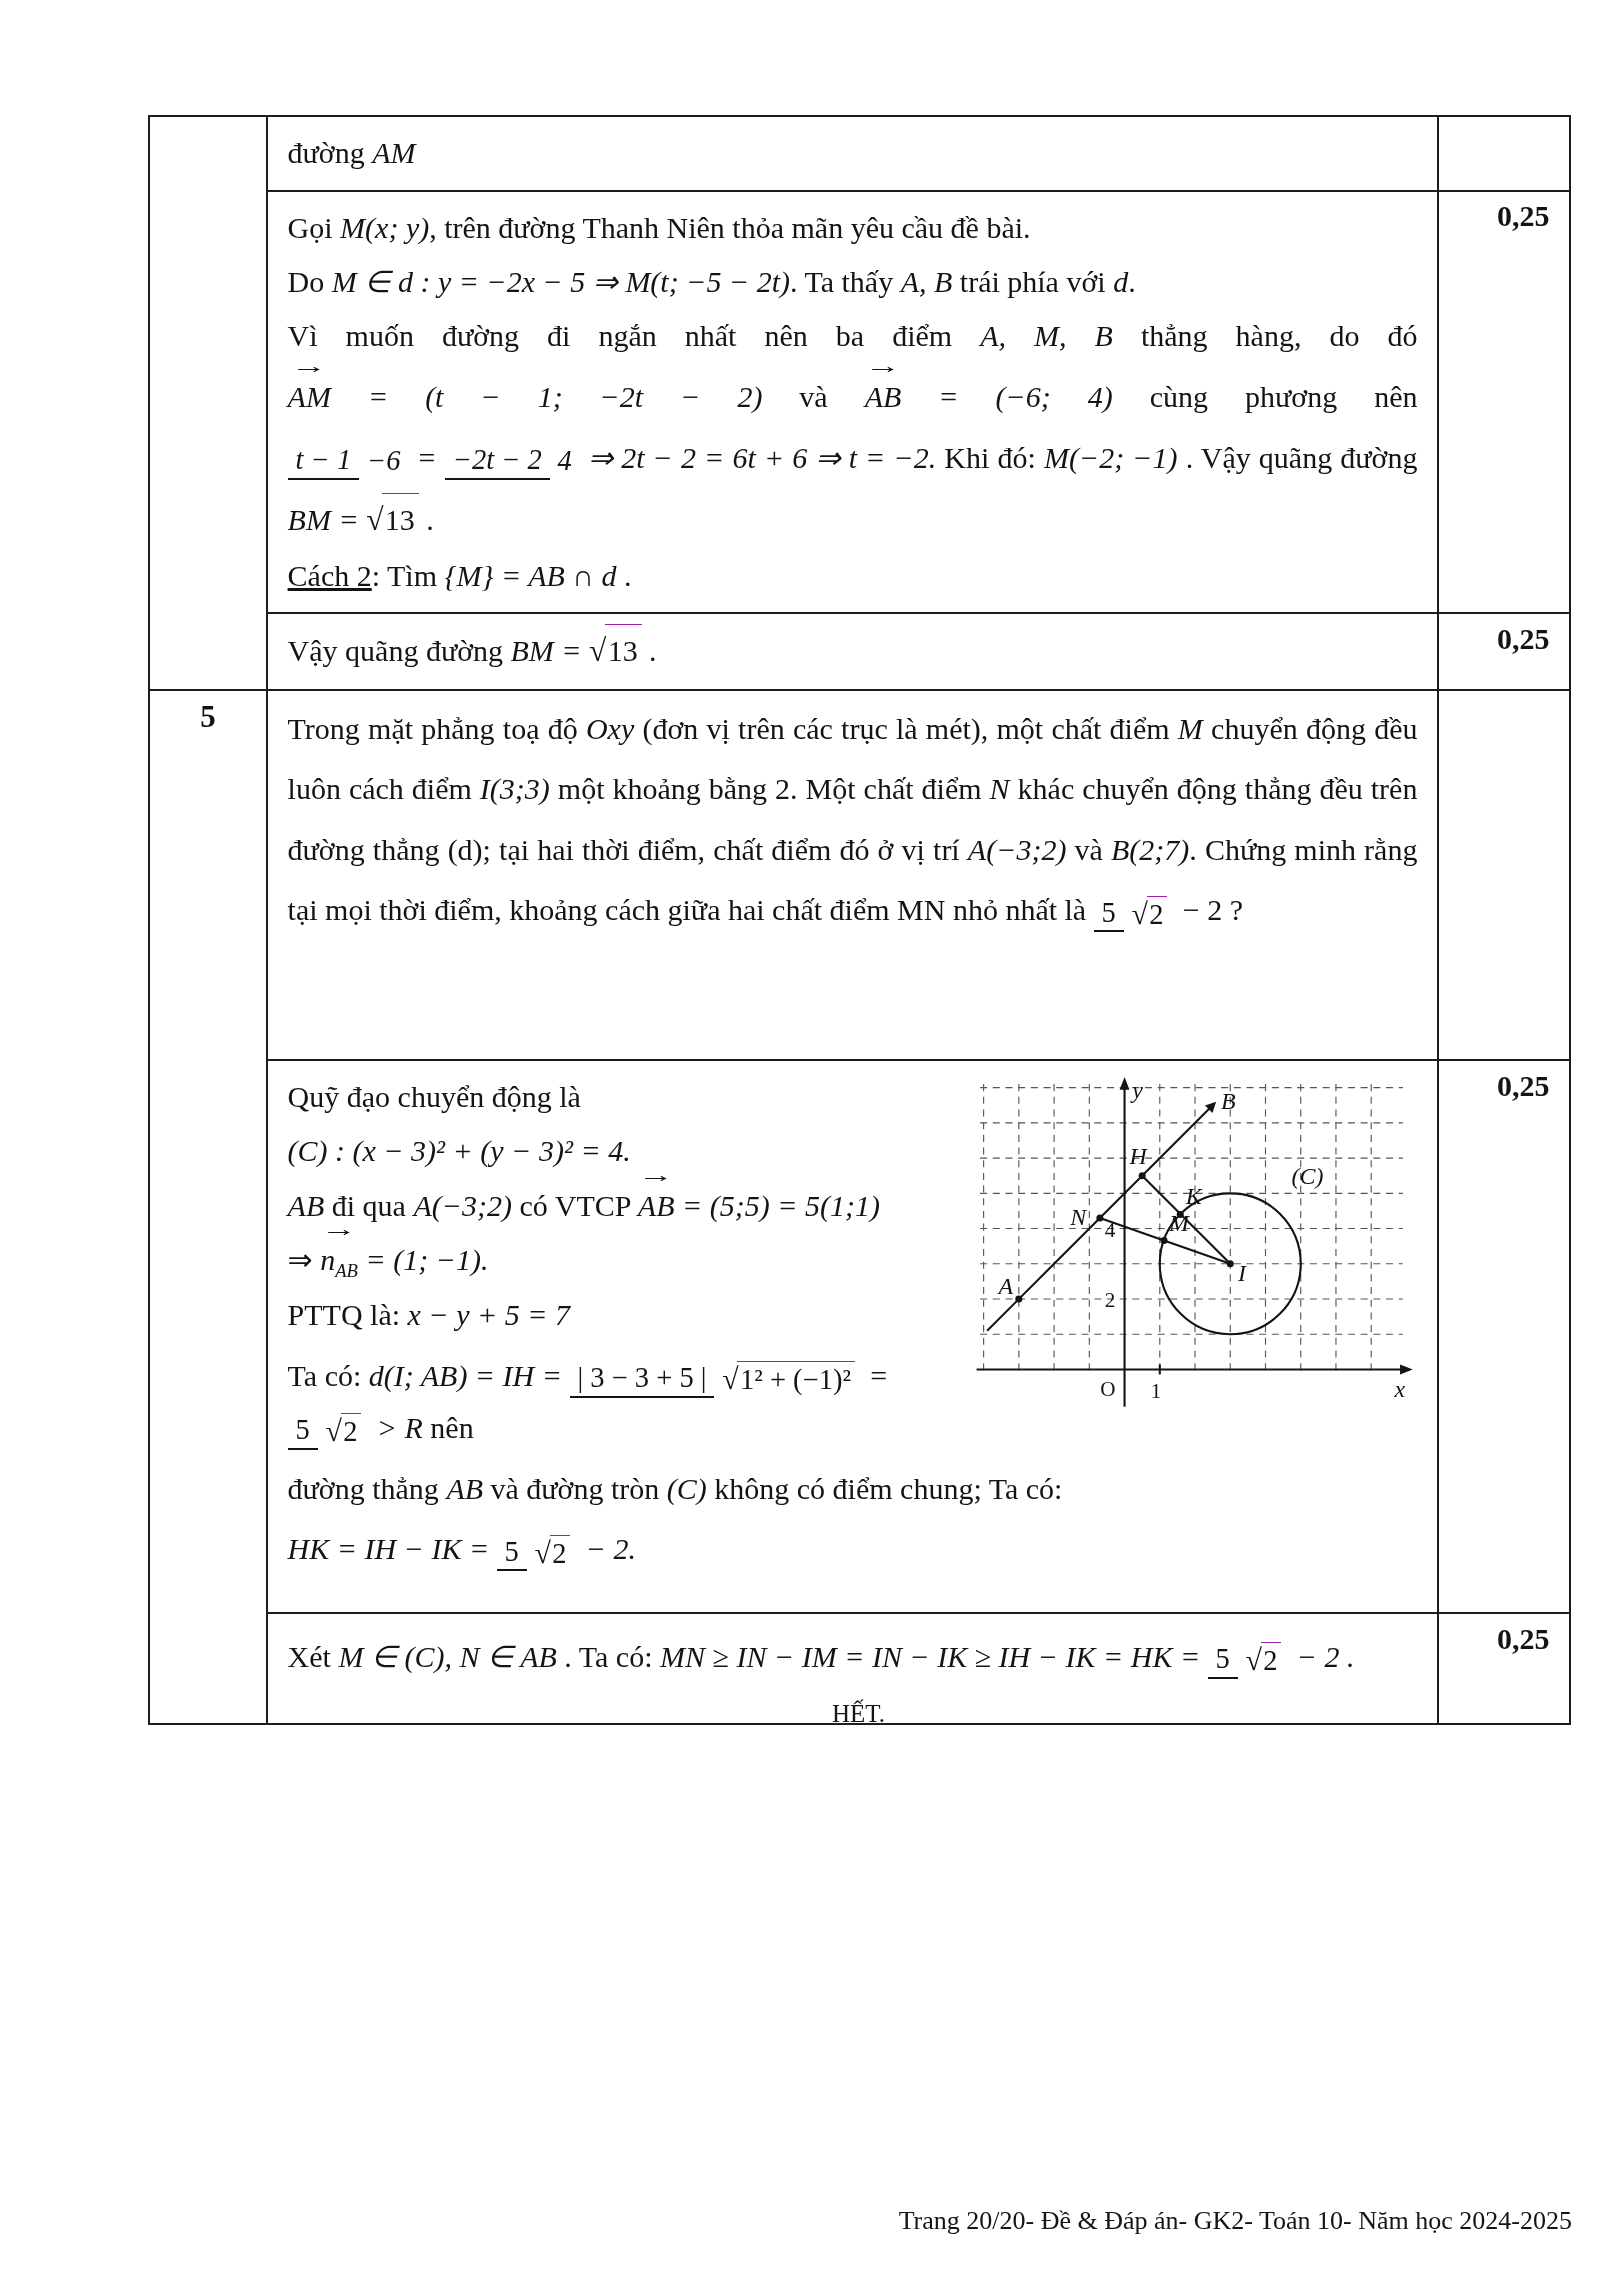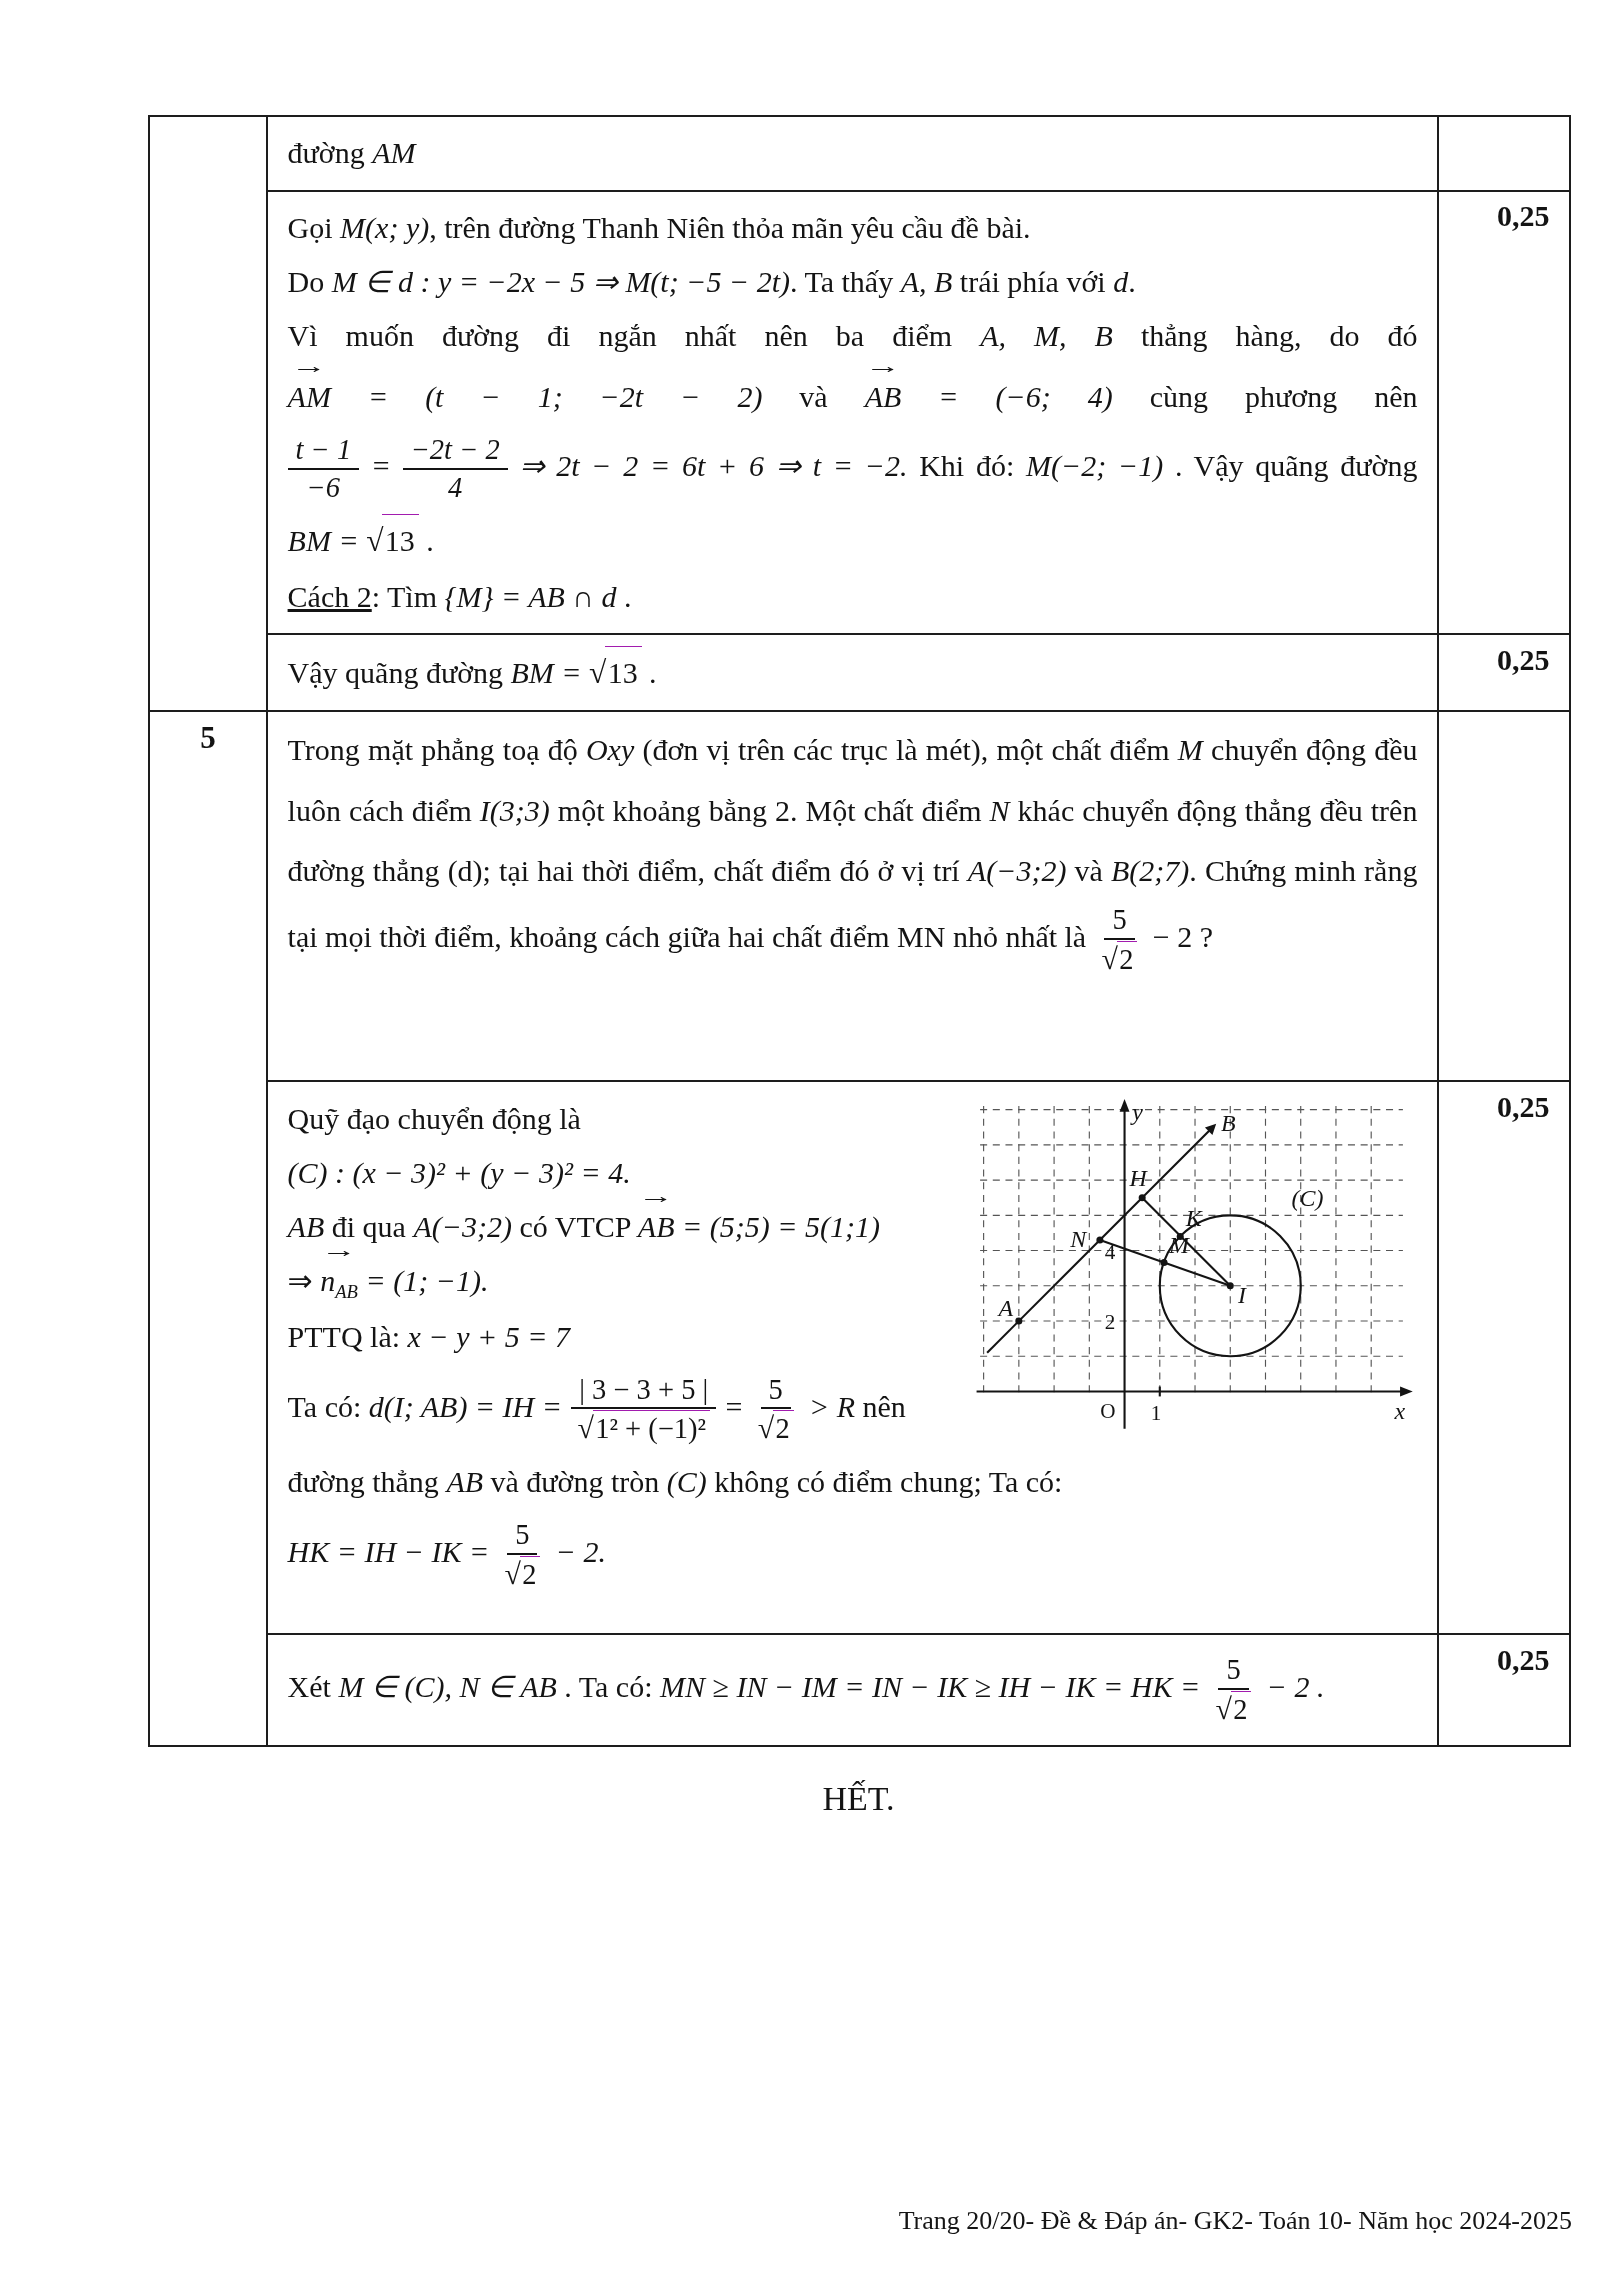--- a/index.html
+++ b/index.html
@@ -26,21 +26,21 @@
   .score-top { vertical-align:top; padding-top:10.5px; }
 
   .line { line-height:1.72; margin:2.6px 0; }
   .tall { margin:9.2px 0; }
   .it { font-style:italic; }
   .ul { text-decoration:underline; }
   .nowrap { white-space:nowrap; }
   .jline { text-align:justify; text-align-last:justify; }
 
   .frac {
-    display:inline-flex; flex-direction:column; align-items:center;
+    display:inline-flex; flex-direction:row; align-items:center;
     vertical-align:middle; line-height:1.25; font-size:0.95em; text-align:center;
   }
   .frac .num { padding:0 7.9px; border-bottom:2px solid #141414; }
   .frac .den { padding:0 7.9px; }
 
   .sqrt { display:inline-flex; align-items:baseline; white-space:nowrap; }
   .sqrt .sign { font-size:1.05em; margin-right:-1.3px; }
   .sqrt .body { border-top:1px solid #a21caf; padding:0 3.9px 0 2.6px; }
 
   .vec { position:relative; display:inline-block; }
@@ -60,22 +60,22 @@
   .fig-axes line { stroke:#141414; stroke-width:3; }
   .fig-axes polygon { fill:#141414; }
   .fig-circle { fill:none; stroke:#141414; stroke-width:3; }
   .fig-lines line { stroke:#141414; stroke-width:3; }
   .fig-lines polygon { fill:#141414; }
   .fig-dots circle { fill:#141414; }
   .fig-labels text { font-size:34px; font-style:italic; font-family:"Liberation Serif", serif; fill:#141414; }
   .fig-labels .fig-num { font-style:normal; font-size:30px; }
 
   .end-text {
-    position:absolute; left:148px; width:1421px; top:1780px;
-    text-align:center; font-size:34px;
+    position:absolute; left:148px; width:1421px; top:1700px;
+    text-align:center; font-size:25px;
   }
   .footer {
     position:absolute; right:51px; top:2206px; font-size:26px;
   }
 </style>
 </head>
 <body>
 
 <div class="page">
 

